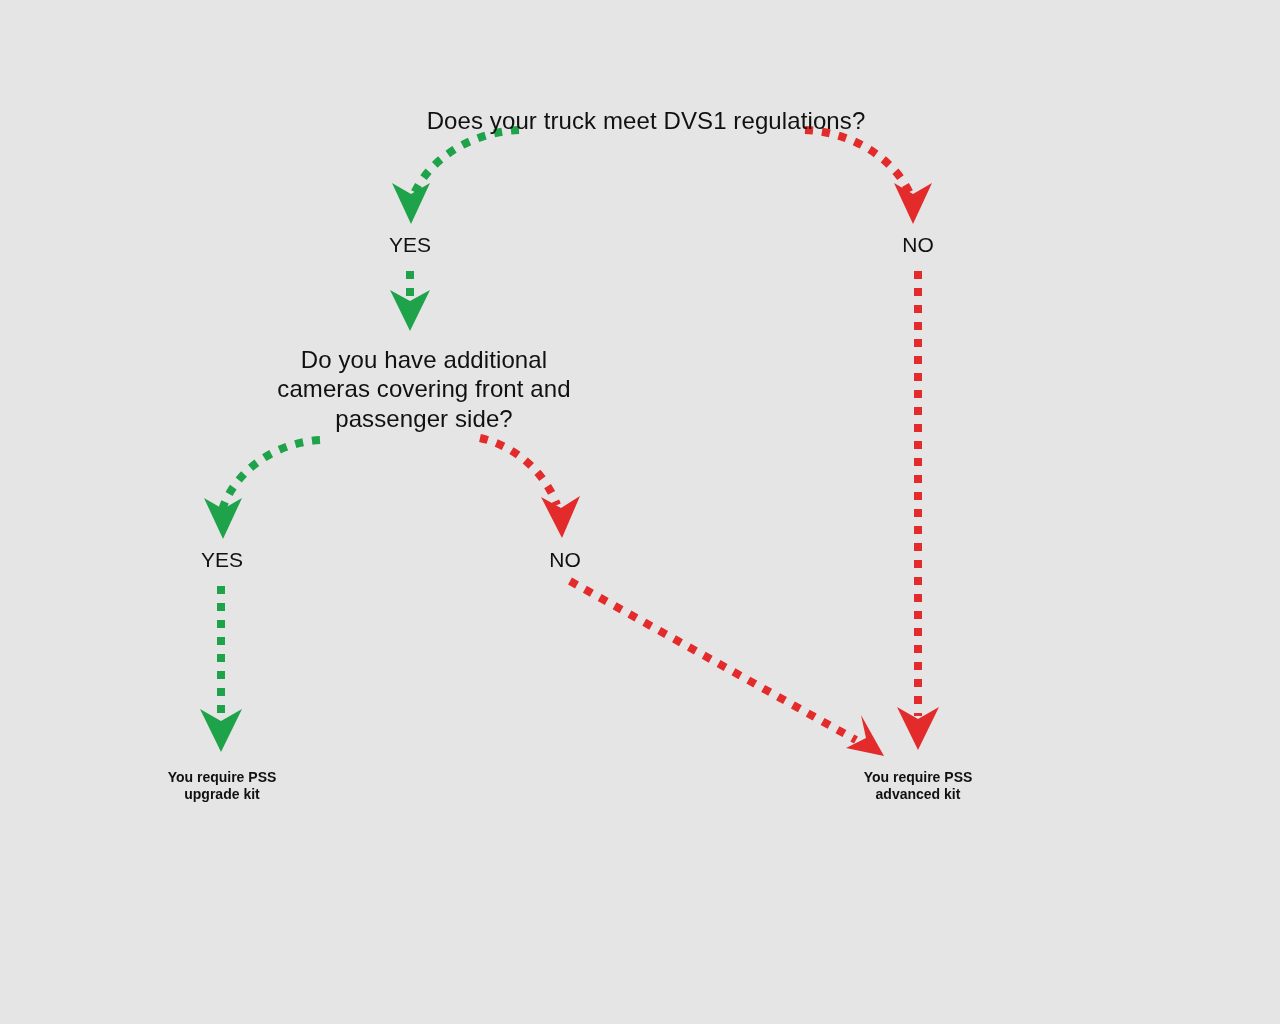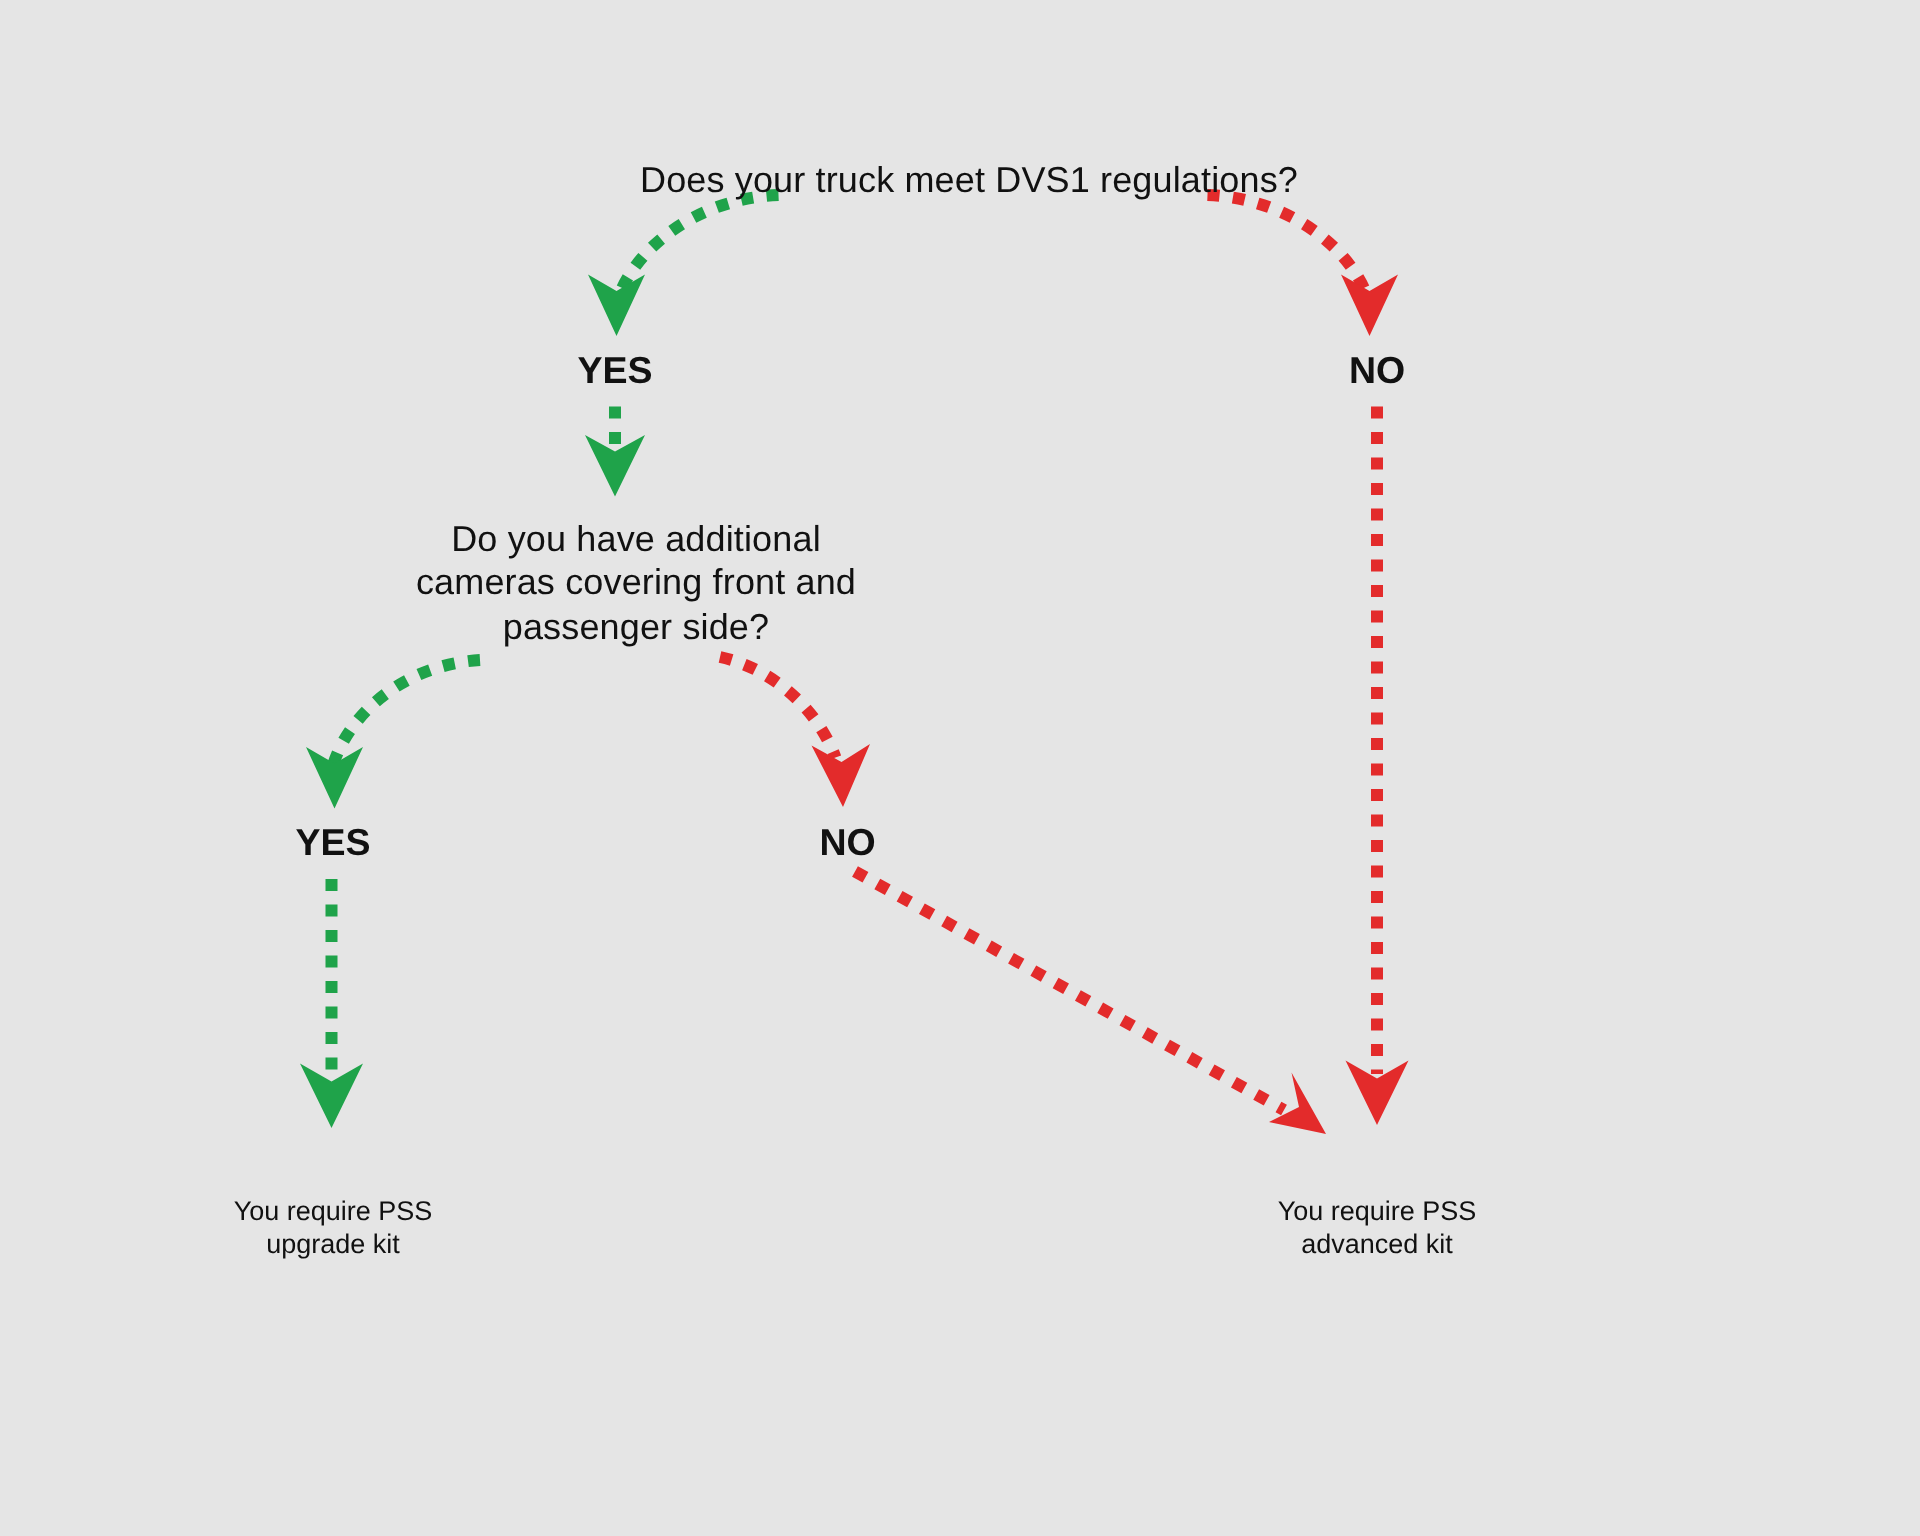--- a/index.html
+++ b/index.html
@@ -31,27 +31,26 @@
     color: #111111;
     line-height: 1.22;
     white-space: pre-line;
   }
   .question {
     font-size: 24px;
     font-weight: 400;
     letter-spacing: 0.1px;
   }
   .branch-label {
-    font-size: 25px;
-    font-weight: 700;
+    font-size: 21px;
+    font-weight: 400;
   }
   .outcome {
-    font-size: 18px;
-    font-weight: 400;
-    margin-top: 28px;
+    font-size: 14px;
+    font-weight: 700;
   }
 </style>
 </head>
 <body>
 
 <div id="canvas">
 
   <svg id="edges" viewBox="0 0 1280 1024">
 
     <g>

